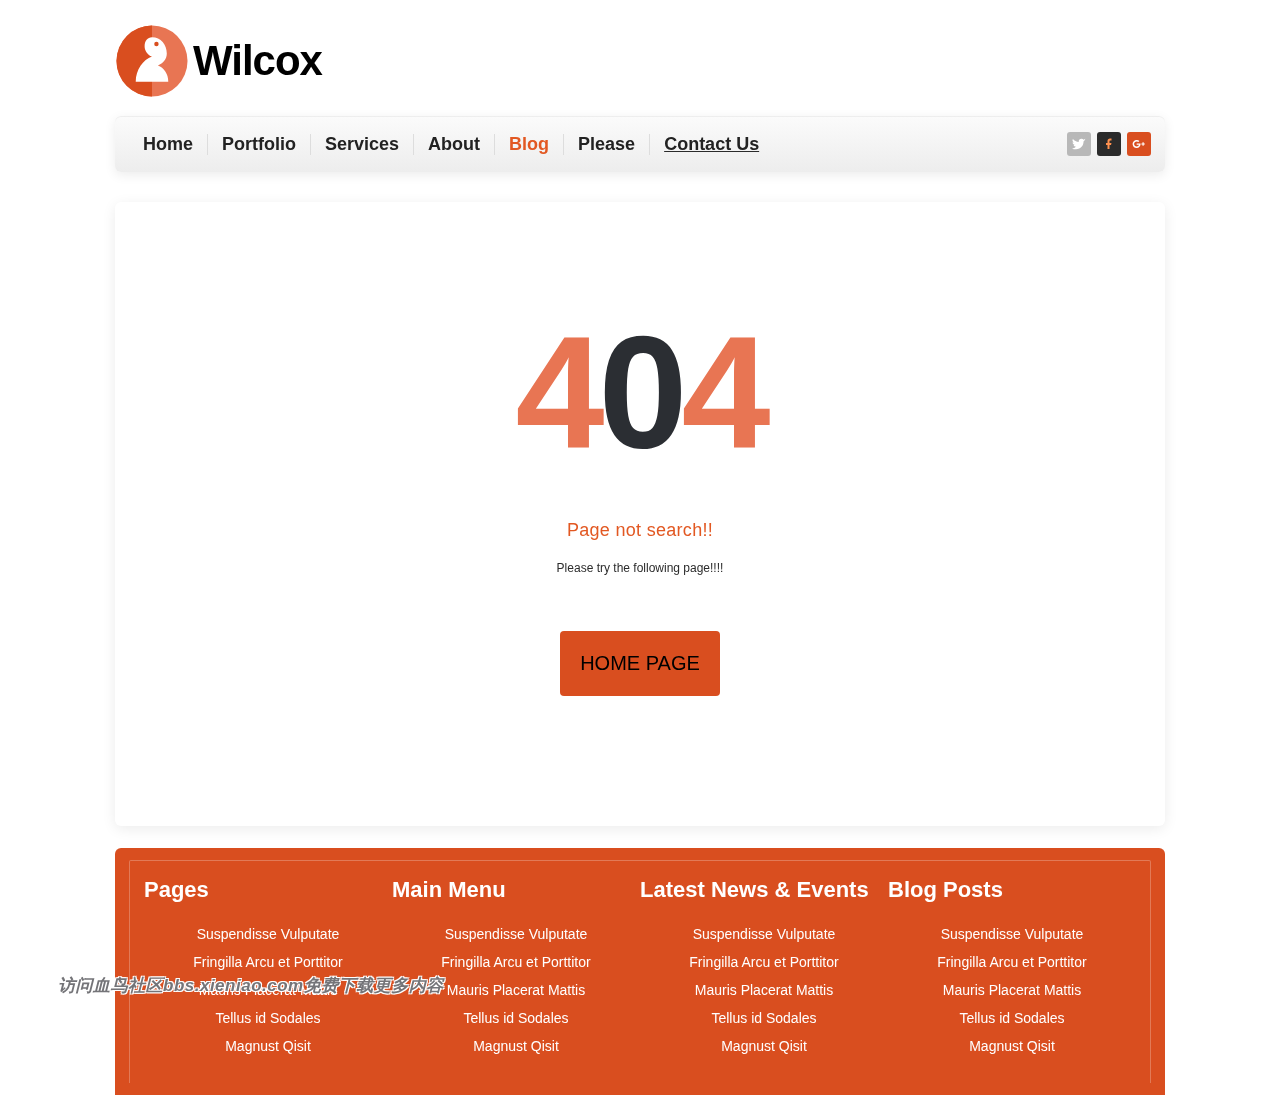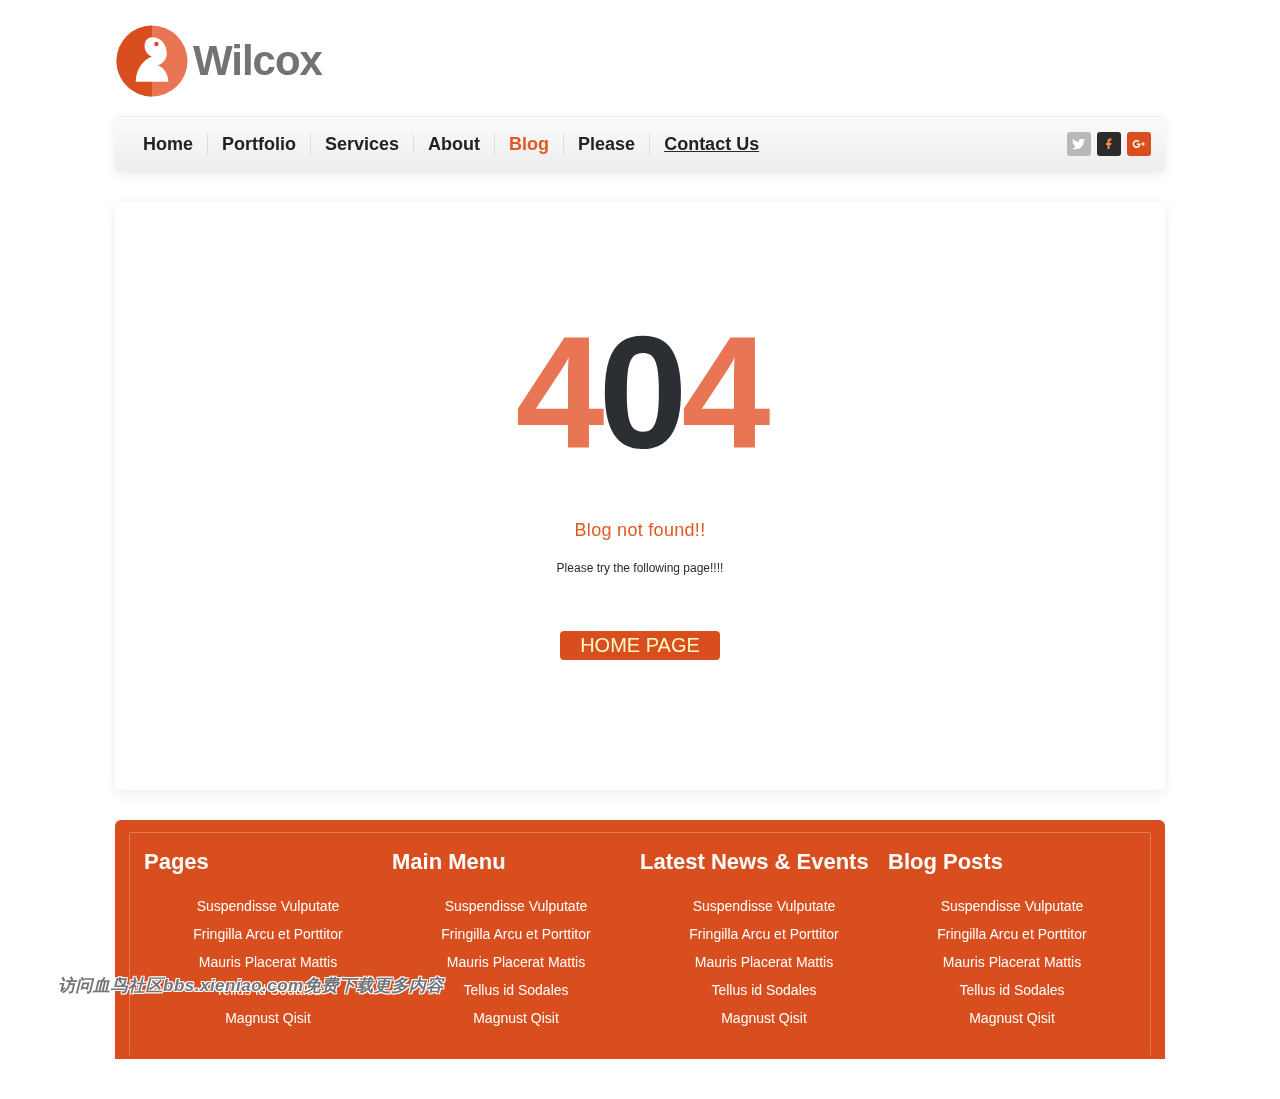--- a/index.html
+++ b/index.html
@@ -7,21 +7,21 @@
   font-family: "Segoe UI", Tahoma, Geneva, Verdana, sans-serif;
   background: #ffffff;
   color: #2b2b2b;
 }
 .container { max-width: 1050px; margin: 0 auto; }
 
 
 .header { display: flex; justify-content: space-between; align-items: center; padding: 24px 0 18px; }
 .logo { display: flex; align-items: center; gap: 4px; cursor: pointer; }
 .logo-mark { width: 74px; height: 74px; }
-.logo-text { font-size: 42px; font-weight: 600; color: #737373; letter-spacing: -1px; }
+.logo-text { font-size: 42px; font-weight: 600; color: #000000; letter-spacing: -1px; }
 .search-wrap { display: flex; border: 1px solid #cfcfcf; border-radius: 2px; background: #f5f5f5; }
 .search-input { border: none; outline: none; background: transparent; padding: 9px 12px; font-size: 15px; width: 196px; color: #555; }
 .search-input::placeholder { color: #666; }
 .search-btn { width: 46px; border: none; border-left: 1px solid #cfcfcf; background: #f5f5f5; display: flex; align-items: center; justify-content: center; cursor: pointer; }
 .search-btn svg { width: 18px; height: 18px; }
 
 
 .navbar {
   display: flex; justify-content: space-between; align-items: center;
   background: linear-gradient(#fbfbfb, #ededed);
@@ -43,26 +43,26 @@
 .panel {
   background: #fff; border-radius: 6px;
   box-shadow: 0 3px 14px rgba(0,0,0,0.08);
   padding: 110px 40px 130px; text-align: center;
 }
 .code404 { font-size: 160px; font-weight: 800; letter-spacing: -6px; line-height: 1; margin-bottom: 48px; font-family: "Segoe UI", sans-serif; }
 .code404 .d { color: #e87553; }
 .code404 .dmid { color: #2b2e33; }
 .pnf { color: #e25822; font-size: 18px; margin-bottom: 20px; letter-spacing: 0.3px; }
 .try { font-size: 12px; margin-bottom: 56px; }
-.home-btn { display: inline-block; background: #d94e1f; color: #fef9c3; font-size: 20px; font-weight: 500; padding: 3px 20px; border-radius: 4px; text-decoration: none; cursor: pointer; }
+.home-btn { display: inline-block; background: #d94e1f; color: #000000; font-size: 20px; font-weight: 500; padding: 21px 20px; border-radius: 4px; text-decoration: none; cursor: pointer; }
 
 
 .footer {
-  margin-top: 30px; background: #d94e1f; border-radius: 6px 6px 0 0;
-  padding: 12px 14px 4px;
+  margin-top: 22px; background: #d94e1f; border-radius: 6px 6px 0 0;
+  padding: 12px 14px 12px;
 }
 .footer-inner { background: #d94e1f; padding: 16px 0 18px; border: 1px solid rgba(255,255,255,0.25); border-bottom: none; border-radius: 2px 2px 0 0; }
 .footer-cols { display: flex; padding: 0 14px; }
 .footer-col { flex: 1; }
 .footer-col h3 { color: #fff; font-size: 22px; font-weight: 700; margin-bottom: 22px; }
 .footer-col ul { list-style: none; }
 .footer-col li { margin-bottom: 10px; text-align: center; }
 .footer-col li a { color: #fff; font-size: 14px; text-decoration: none; cursor: pointer; }
 
 
@@ -119,21 +119,21 @@
             <path d="M8 11v2.4h4c-.2 1-1.2 3-4 3-2.4 0-4.4-2-4.4-4.4S5.6 7.6 8 7.6c1.4 0 2.3.6 2.8 1.1l1.9-1.8C11.5 5.7 10 5 8 5 4.1 5 1 8.1 1 12s3.1 7 7 7c4 0 6.7-2.8 6.7-6.8 0-.5-.1-.8-.1-1.2H8zM22 11h-2V9h-2v2h-2v2h2v2h2v-2h2z"></path>
           </svg>
       </span>
     </div>
   </div>
 
   <div class="panel">
     <div class="code404">
       <span class="d">4</span><span class="dmid">0</span><span class="d">4</span>
     </div>
-    <div class="pnf">Blog not found!!</div>
+    <div class="pnf">Page not search!!</div>
     <div class="try">Please try the following page!!!!</div>
     <a class="home-btn">HOME PAGE</a>
   </div>
 
   <div class="footer">
     <div class="footer-inner">
       <div class="footer-cols" id="footer-cols">
           <div class="footer-col">
             <h3>Pages</h3>
             <ul>

